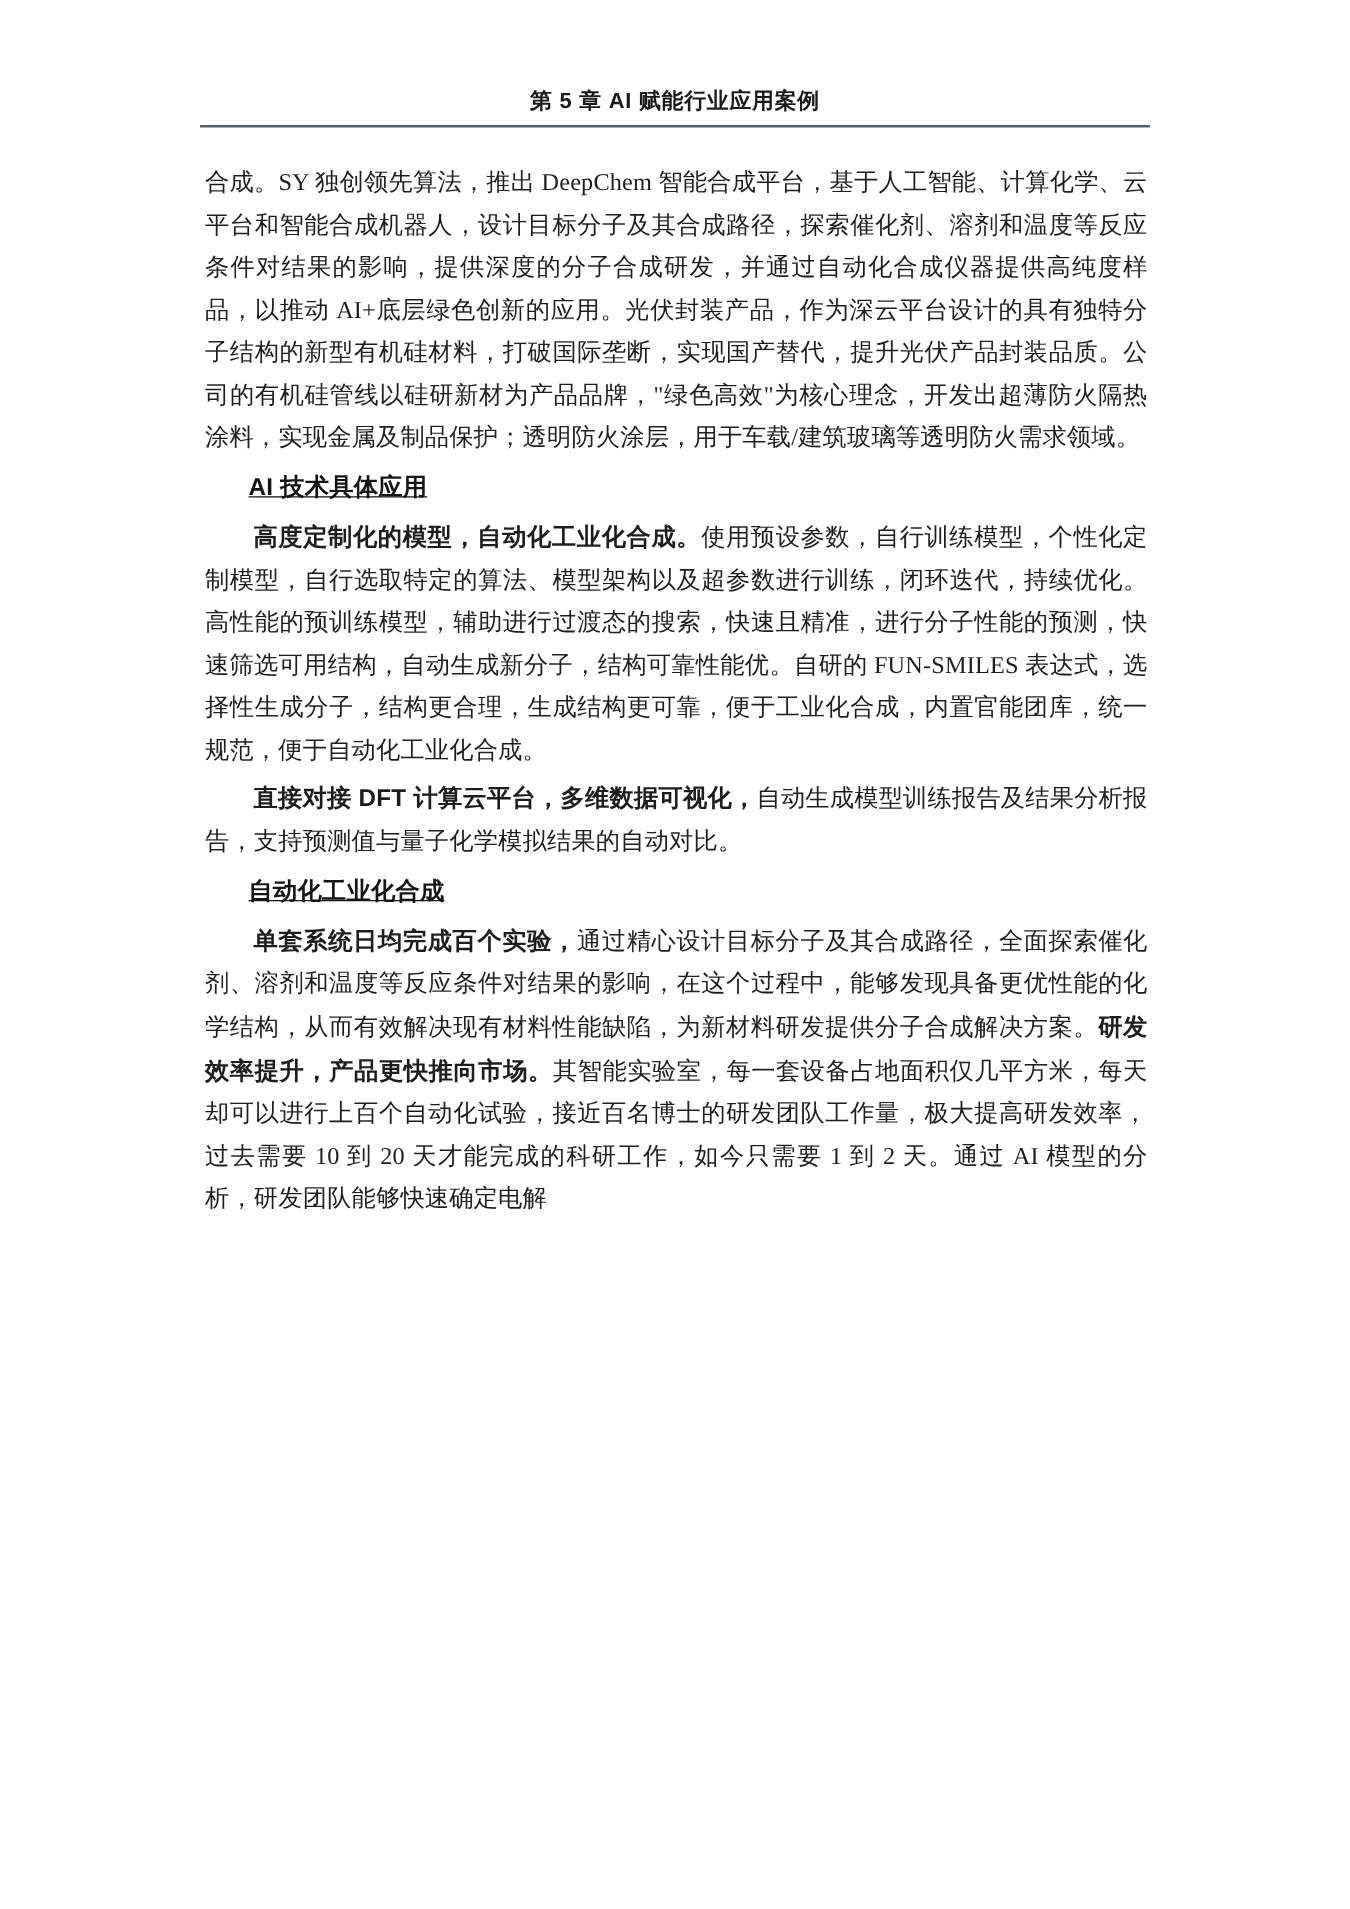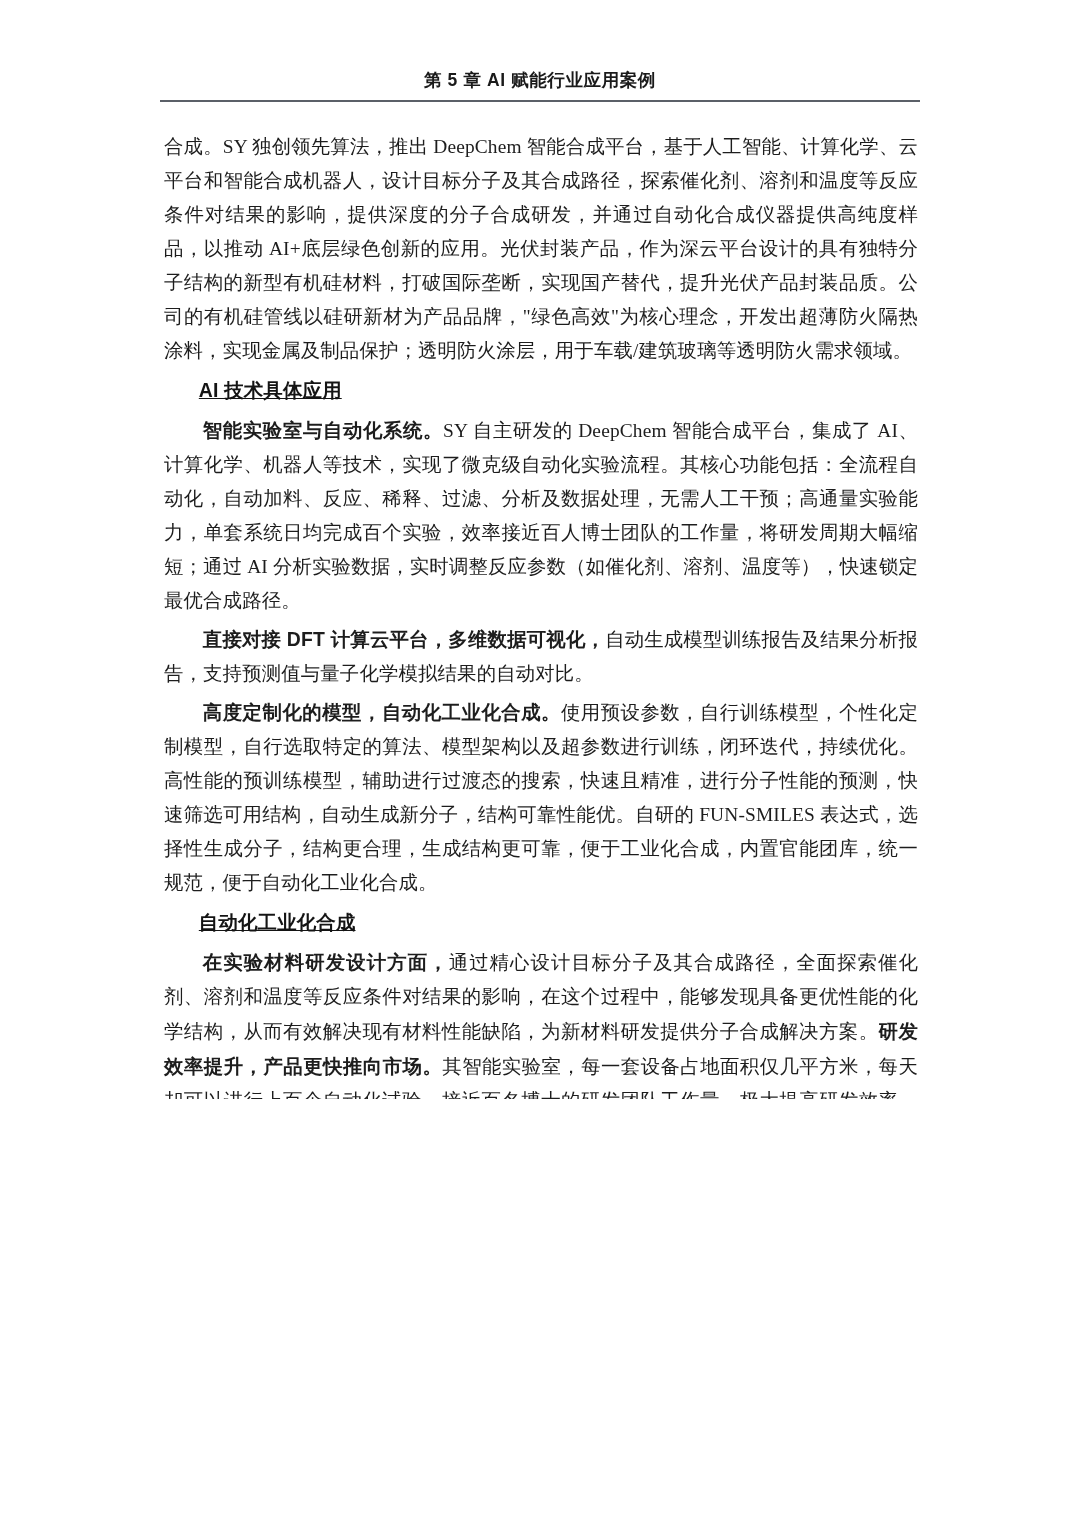--- a/index.html
+++ b/index.html
@@ -135,37 +135,34 @@
   </div>
 
   <div class="content">
 
     <p class="para">
       <span>合成。SY 独创领先算法，推出 DeepChem 智能合成平台，基于人工智能、计算化学、云平台和智能合成机器人，设计目标分子及其合成路径，探索催化剂、溶剂和温度等反应条件对结果的影响，提供深度的分子合成研发，并通过自动化合成仪器提供高纯度样品，以推动 AI+底层绿色创新的应用。光伏封装产品，作为深云平台设计的具有独特分子结构的新型有机硅材料，打破国际垄断，实现国产替代，提升光伏产品封装品质。公司的有机硅管线以硅研新材为产品品牌，"绿色高效"为核心理念，开发出超薄防火隔热涂料，实现金属及制品保护；透明防火涂层，用于车载/建筑玻璃等透明防火需求领域。</span>
     </p>
 
     <h3 class="subhead">AI 技术具体应用</h3>
 
+
+
     <p class="para indent">
-      <span class="lead">智能实验室与自动化系统。</span><span>SY 自主研发的 DeepChem 智能合成平台，集成了 AI、计算化学、机器人等技术，实现了微克级自动化实验流程。其核心功能包括：全流程自动化，自动加料、反应、稀释、过滤、分析及数据处理，无需人工干预；高通量实验能力，单套系统日均完成百个实验，效率接近百人博士团队的工作量，将研发周期大幅缩短；通过 AI 分析实验数据，实时调整反应参数（如催化剂、溶剂、温度等），快速锁定最优合成路径。</span>
+      <span class="lead">高度定制化的模型，自动化工业化合成。</span><span>使用预设参数，自行训练模型，个性化定制模型，自行选取特定的算法、模型架构以及超参数进行训练，闭环迭代，持续优化。高性能的预训练模型，辅助进行过渡态的搜索，快速且精准，进行分子性能的预测，快速筛选可用结构，自动生成新分子，结构可靠性能优。自研的 FUN-SMILES 表达式，选择性生成分子，结构更合理，生成结构更可靠，便于工业化合成，内置官能团库，统一规范，便于自动化工业化合成。</span>
     </p>
-
 
     <p class="para indent">
       <span class="lead">直接对接 DFT 计算云平台，多维数据可视化，</span><span>自动生成模型训练报告及结果分析报告，支持预测值与量子化学模拟结果的自动对比。</span>
     </p>
 
-    <p class="para indent">
-      <span class="lead">高度定制化的模型，自动化工业化合成。</span><span>使用预设参数，自行训练模型，个性化定制模型，自行选取特定的算法、模型架构以及超参数进行训练，闭环迭代，持续优化。高性能的预训练模型，辅助进行过渡态的搜索，快速且精准，进行分子性能的预测，快速筛选可用结构，自动生成新分子，结构可靠性能优。自研的 FUN-SMILES 表达式，选择性生成分子，结构更合理，生成结构更可靠，便于工业化合成，内置官能团库，统一规范，便于自动化工业化合成。</span>
-    </p>
-
     <h3 class="subhead">自动化工业化合成</h3>
 
     <p class="para indent">
-      <span class="lead">在实验材料研发设计方面，</span><span>通过精心设计目标分子及其合成路径，全面探索催化剂、溶剂和温度等反应条件对结果的影响，在这个过程中，能够发现具备更优性能的化学结构，从而有效解决现有材料性能缺陷，为新材料研发提供分子合成解决方案。</span><span class="bold-inline">研发效率提升，产品更快推向市场。</span><span>其智能实验室，每一套设备占地面积仅几平方米，每天却可以进行上百个自动化试验，接近百名博士的研发团队工作量，极大提高研发效率，过去需要 10 到 20 天才能完成的科研工作，如今只需要 1 到 2 天。通过 AI 模型的分析，研发团队能够快速确定电解</span>
+      <span class="lead">单套系统日均完成百个实验，</span><span>通过精心设计目标分子及其合成路径，全面探索催化剂、溶剂和温度等反应条件对结果的影响，在这个过程中，能够发现具备更优性能的化学结构，从而有效解决现有材料性能缺陷，为新材料研发提供分子合成解决方案。</span><span class="bold-inline">研发效率提升，产品更快推向市场。</span><span>其智能实验室，每一套设备占地面积仅几平方米，每天却可以进行上百个自动化试验，接近百名博士的研发团队工作量，极大提高研发效率，过去需要 10 到 20 天才能完成的科研工作，如今只需要 1 到 2 天。通过 AI 模型的分析，研发团队能够快速确定电解</span>
     </p>
 
   </div>
 
   <div class="folio">87</div>
 
   <div class="watermark">
     <svg class="wm-logo" viewBox="0 0 46 26" aria-hidden="true">
       <path d="M3 4 L3 22" stroke="#efefef" stroke-width="2.6" fill="none" stroke-linecap="round"></path>
       <path d="M15 8 A7.5 7.5 0 1 0 15 20" stroke="#efefef" stroke-width="2.6" fill="none" stroke-linecap="round"></path>

